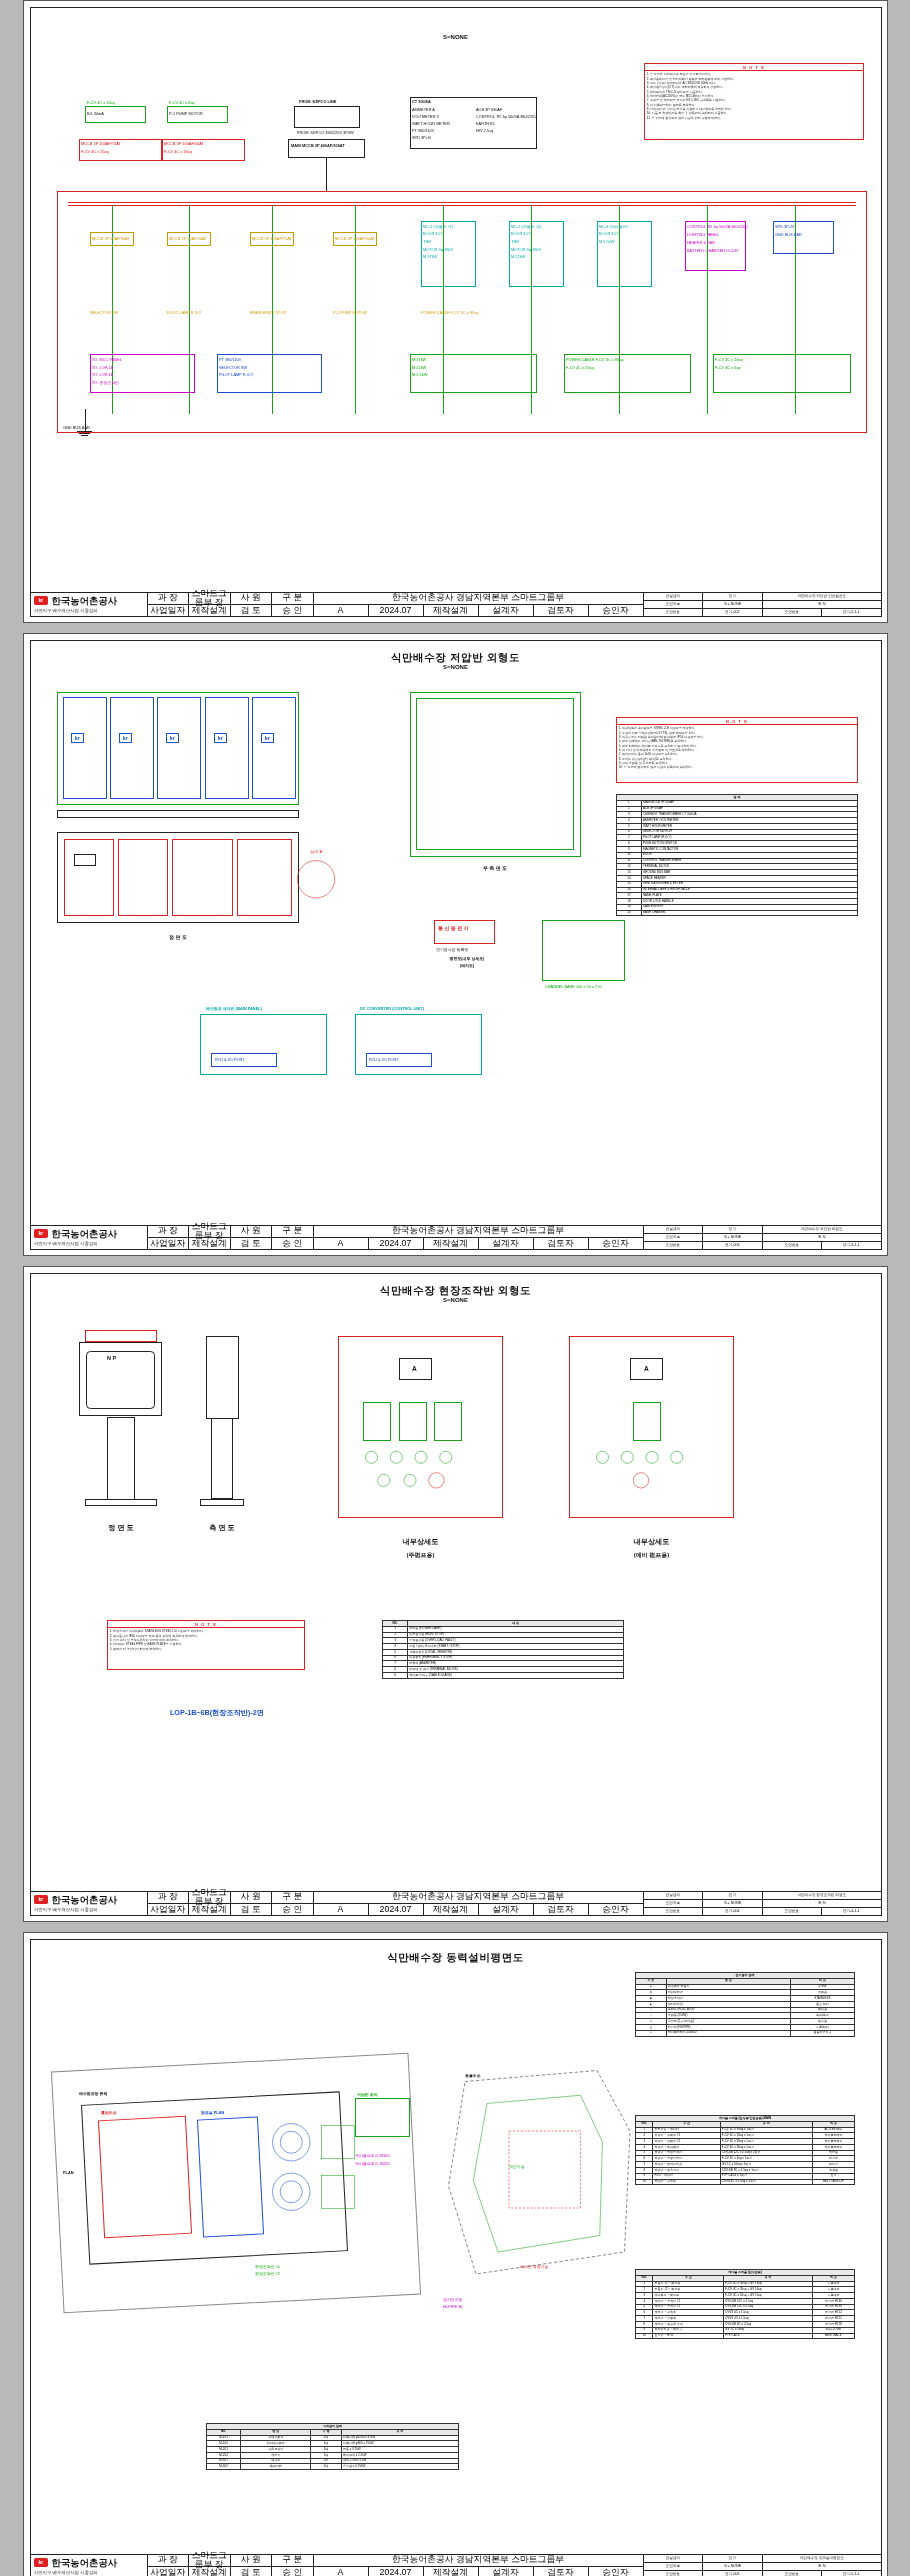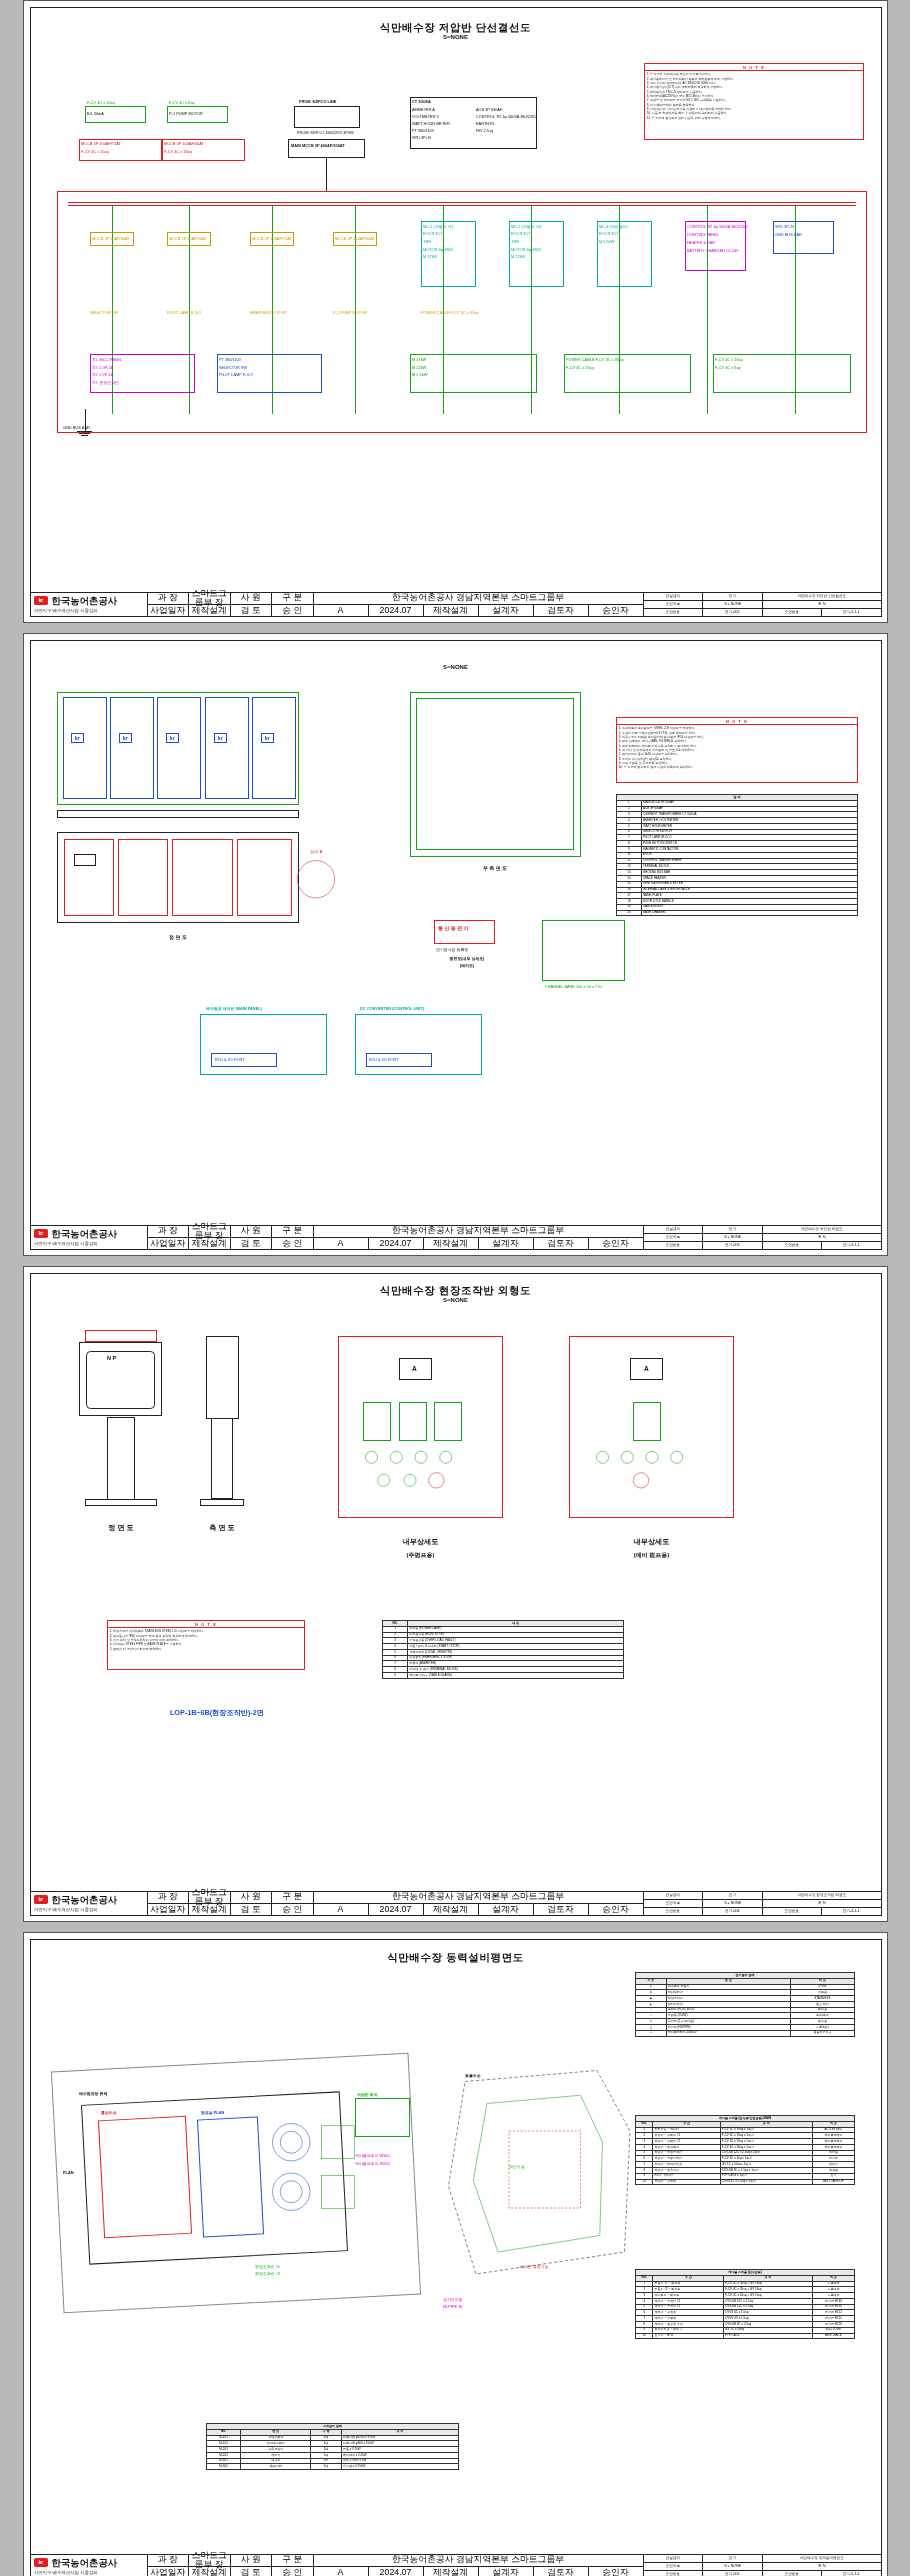--- a/index.html
+++ b/index.html
@@ -92,21 +92,20 @@
   svg{position:absolute;left:0;top:0;overflow:visible;}
 </style>
 </head>
 <body>
 
 <div class="page">
 
 <div class="sheet" style="height:623px;">
   <div class="sheet-inner"></div>
 
-  <div class="title-main" style="top:20px;">식만배수장 저압반 단선결선도</div>
   <div class="title-sub" style="top:33px;">S=NONE</div>
 
   <div class="note-box" style="left:620px;top:62px;width:220px;height:77px;">
     <div class="note-title">N O T E</div>
     <div class="note-body">
       <div>1. 본 도면은 식만배수장 저압반 단선결선도이다.</div>
       <div>2. 배선용차단기 및 전자개폐기 용량은 부하용량에 따라 선정한다.</div>
       <div>3. 모든 기기의 정격전압은 AC 380/220V 60Hz 이다.</div>
       <div>4. 계기용변성기(CT) 비는 부하전류에 적합하게 선정한다.</div>
       <div>5. 접지방식은 TN-C-S 방식으로 시공한다.</div>
@@ -293,20 +292,21 @@
         <div class="rc" style="flex:1;">도면번호</div>
         <div class="rc" style="flex:1;">경기-2-1-1</div>
       </div>
     </div>
   </div>
 </div>
 
 <div class="sheet" style="height:623px;">
   <div class="sheet-inner"></div>
 
+  <div class="title-main" style="top:16.5px;">식만배수장 저압반 외형도</div>
   <div class="title-sub" style="top:30px;">S=NONE</div>
 
   <div class="box bx-grn" style="left:33px;top:58px;width:242px;height:113px;"></div>
   <div class="box bx-blue" style="left:39px;top:63px;width:44px;height:102px;"></div>
   <div class="box bx-blue" style="left:86px;top:63px;width:44px;height:102px;"></div>
   <div class="box bx-blue" style="left:133px;top:63px;width:44px;height:102px;"></div>
   <div class="box bx-blue" style="left:181px;top:63px;width:44px;height:102px;"></div>
   <div class="box bx-blue" style="left:228px;top:63px;width:44px;height:102px;"></div>
   <div class="badge" style="left:47px;top:99px;border-color:#1a4fd0;color:#1a4fd0;font-size:5.5px;">kr</div>
   <div class="badge" style="left:95px;top:99px;border-color:#1a4fd0;color:#1a4fd0;font-size:5.5px;">kr</div>

